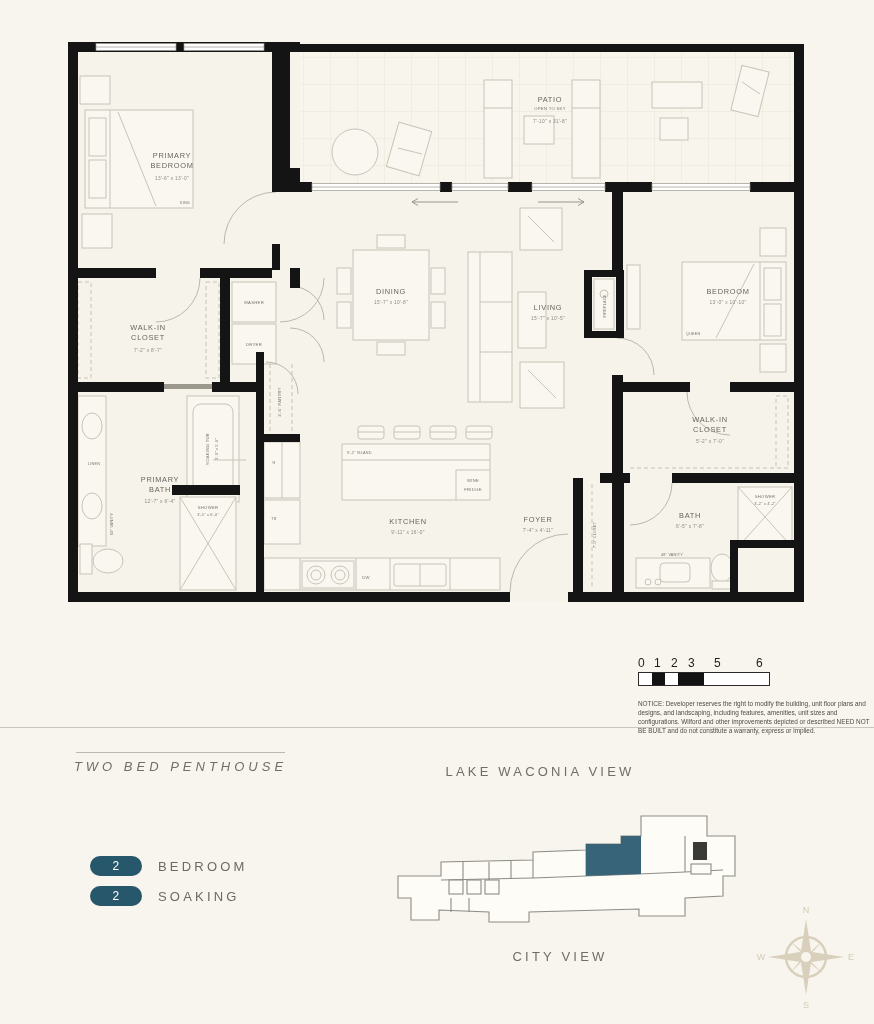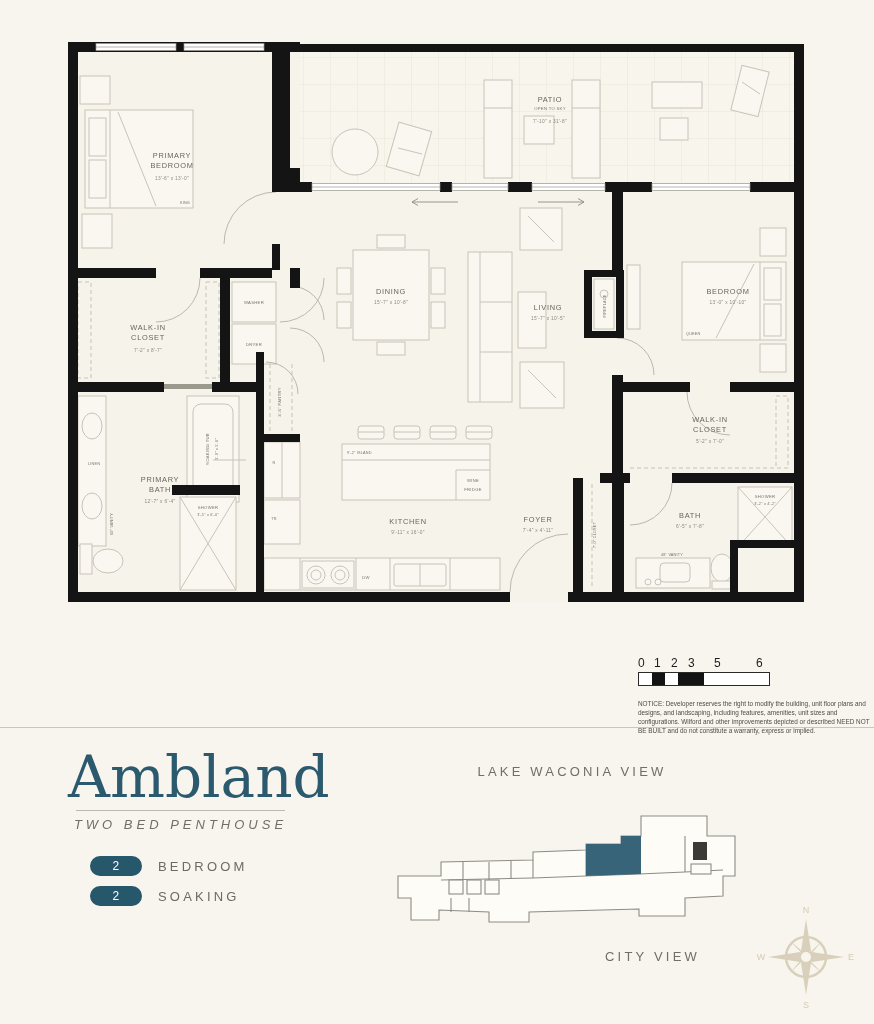--- a/index.html
+++ b/index.html
@@ -31,22 +31,22 @@
   .brand-title{font-family:"DejaVu Serif","Liberation Serif",serif;font-size:58px;line-height:1;color:#2b5a6e;font-weight:400;}
   .brand-rule{margin:4px 8px 6px 8px;height:1px;background:#bcb8ac;}
   .brand-sub{font-size:13px;letter-spacing:4px;color:#6f6e67;font-style:italic;}
   
   .stats{left:90px;top:855px;}
   .stat-row{display:flex;align-items:center;height:22px;margin-bottom:8px;}
   .pill{min-width:32px;padding:3px 10px;background:#27576b;color:#fff;border-radius:12px;
         font-size:12px;text-align:center;letter-spacing:.5px;}
   .stat-label{margin-left:16px;font-size:13px;letter-spacing:3.2px;color:#6b6a63;}
   
-  .view-top{left:432px;top:764px;width:280px;text-align:center;font-size:13px;letter-spacing:3.2px;color:#6f6e67;}
-  .view-bottom{left:420px;top:949px;width:280px;text-align:right;font-size:13px;letter-spacing:3.2px;color:#6f6e67;}
+  .view-top{left:400px;top:764px;width:280px;text-align:center;font-size:13px;letter-spacing:3.2px;color:#6f6e67;}
+  .view-bottom{left:420px;top:949px;width:280px;text-align:center;font-size:13px;letter-spacing:3.2px;color:#6f6e67;}
 </style>
 </head>
 <body>
 
 <svg class="abs" style="left:60px;top:30px;" width="750" height="590" viewBox="0 0 750 590">
   <defs>
     <pattern id="grid" width="27" height="27" patternUnits="userSpaceOnUse">
       <path d="M27 0H0V27" fill="none" stroke="#e8e5da" stroke-width="1"></path>
     </pattern>
   </defs>
@@ -355,21 +355,20 @@
     <div class="seg" style="width:13px;background:#fff"></div>
     <div class="seg" style="width:26px;background:#131313"></div>
     <div class="seg" style="width:63px;background:#fff"></div>
   </div>
 </div>
 
 <div class="abs notice">NOTICE: Developer reserves the right to modify the building, unit floor plans and designs, and landscaping, including features, amenities, unit sizes and configurations. Wilford and other improvements depicted or described NEED NOT BE BUILT and do not constitute a warranty, express or implied.</div>
 <div class="abs divider"></div>
 
 <div class="abs brand">
-  <div class="brand-title">Ambland</div>
   <div class="brand-rule"></div>
   <div class="brand-sub">TWO BED PENTHOUSE</div>
 </div>
 
 <div class="abs stats">
   <div class="stat-row">
     <span class="pill">2</span>
     <span class="stat-label">BEDROOM</span>
   </div>
   <div class="stat-row">

